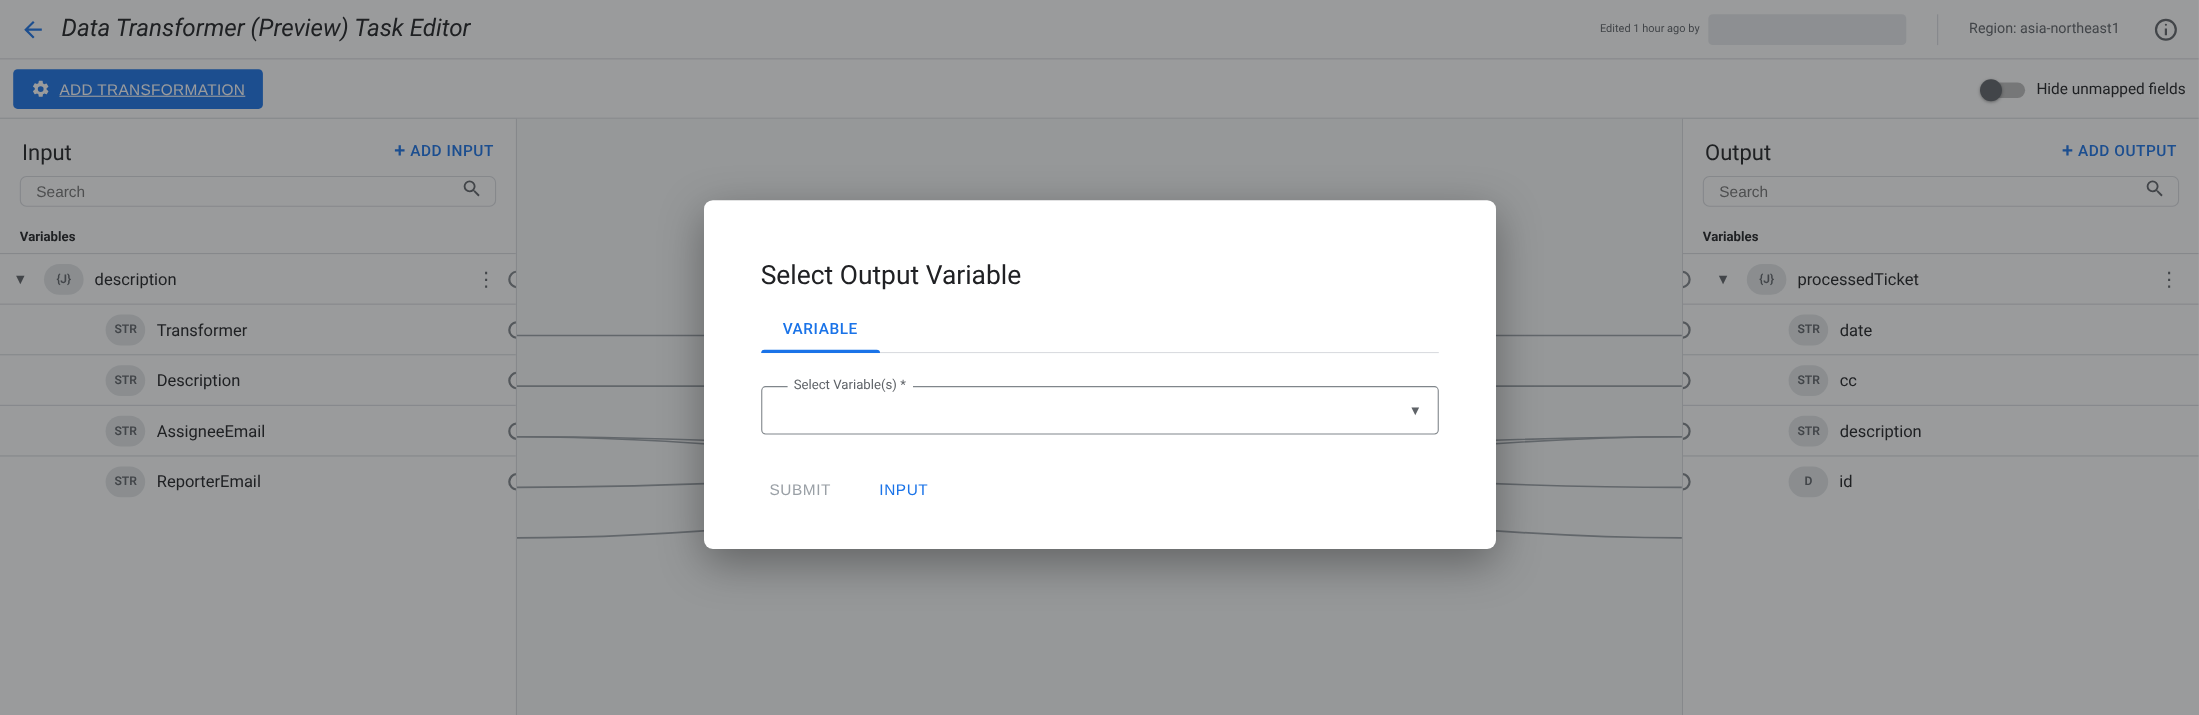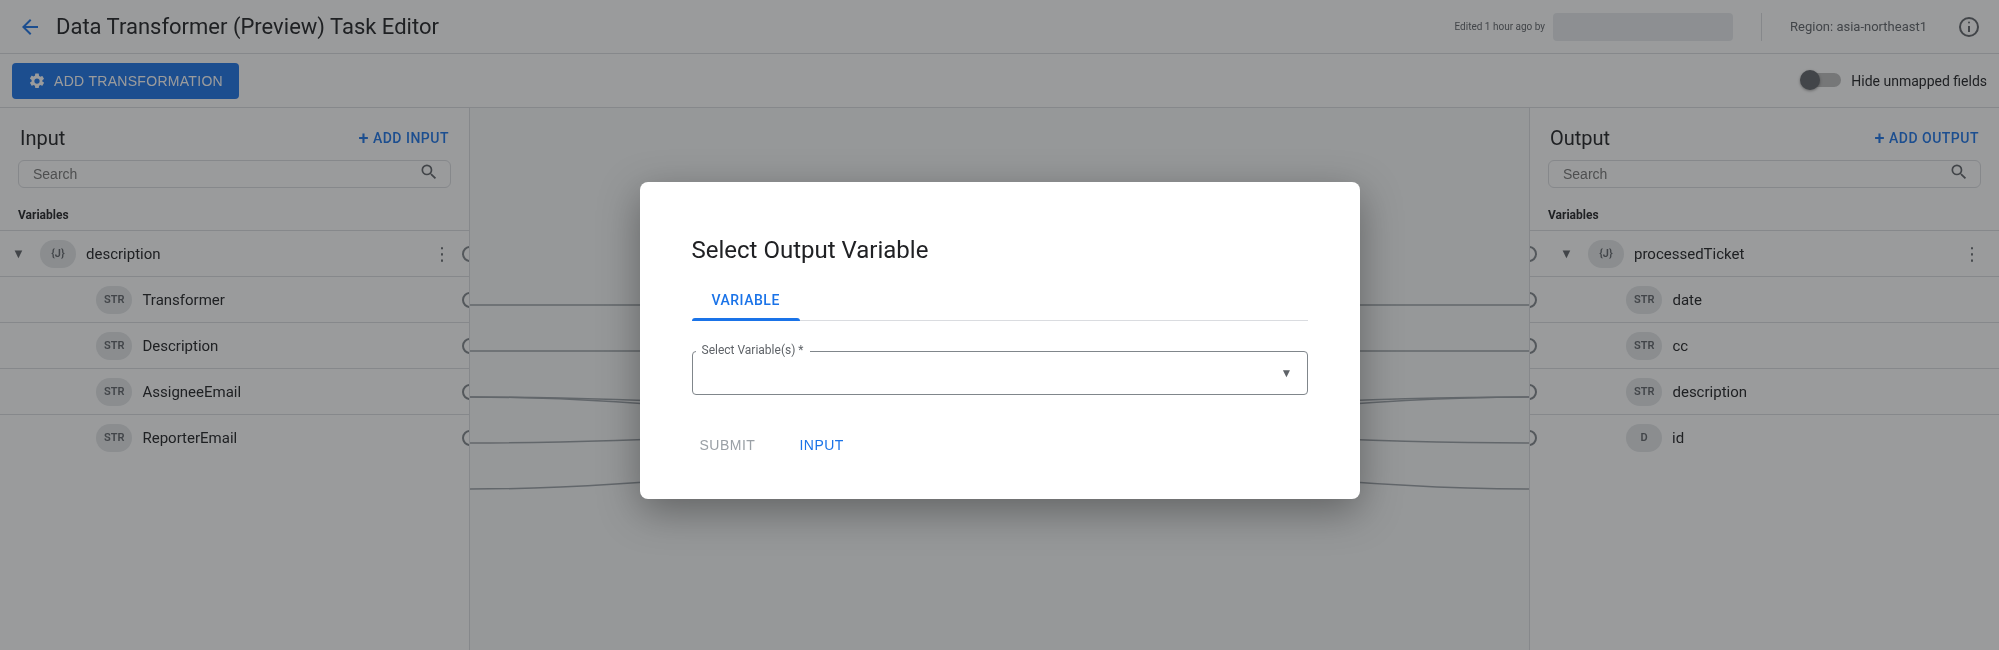--- a/index.html
+++ b/index.html
@@ -16,39 +16,39 @@
   body{
     font-family:"Google Sans",Roboto,Arial,sans-serif;
     font-size:14px;color:var(--text);background:#fff;width:1999px;height:650px;overflow:hidden;position:relative;
   }
 
   
   .topbar{
     height:54px;display:flex;align-items:center;padding:0 18px;gap:14px;border-bottom:1px solid var(--border);
   }
   .back-arrow{color:var(--blue);font-size:22px;cursor:pointer;display:flex;align-items:center;}
-  .page-title{font-size:22px;font-weight:400;color:var(--text);}
+  .page-title{font-size:22px;font-weight:400;color:var(--text);font-style:italic;}
   .topbar-spacer{flex:1;}
   .edited{font-size:10px;color:var(--muted);display:flex;align-items:center;gap:8px;}
   .avatar-placeholder{width:180px;height:28px;background:#e8eaed;border-radius:4px;}
   .vline{width:1px;height:28px;background:var(--border);margin:0 14px;}
   .region{font-size:13px;color:var(--muted);}
   .info-icon{font-size:22px;color:var(--muted);margin-left:16px;cursor:pointer;display:flex;}
 
   
   .toolbar{
     height:54px;display:flex;align-items:center;padding:0 12px;gap:16px;border-bottom:1px solid var(--border);
   }
   .primary-btn{
     background:var(--blue);color:#fff;border:none;border-radius:4px;padding:0 16px;height:36px;
-    font-size:14px;font-weight:500;letter-spacing:.3px;display:flex;align-items:center;gap:8px;cursor:pointer;
+    font-size:14px;font-weight:500;letter-spacing:.3px;display:flex;align-items:center;gap:8px;cursor:pointer;text-decoration:underline;
   }
   .primary-btn svg{width:18px;height:18px;fill:#fff;}
   .toolbar-spacer{flex:1;}
-  .toggle{display:flex;align-items:flex-start;gap:10px;color:var(--text);font-size:14px;}
+  .toggle{display:flex;align-items:flex-end;gap:10px;color:var(--text);font-size:14px;}
   .switch{width:38px;height:14px;background:#bdbdbd;border-radius:14px;position:relative;cursor:pointer;}
   .switch::after{content:"";position:absolute;left:-3px;top:-3px;width:20px;height:20px;border-radius:50%;background:#5f6368;box-shadow:0 1px 3px rgba(0,0,0,.4);}
   .seg-group{display:flex;gap:8px;margin-left:18px;}
   .seg{
     border:1px solid var(--blue);color:var(--blue);background:#e8f0fe;border-radius:4px;
     height:36px;padding:0 16px;font-size:14px;font-weight:500;letter-spacing:.5px;cursor:pointer;display:flex;align-items:center;
   }
   .seg.inactive{background:transparent;}
 
   
@@ -93,21 +93,21 @@
   
   .scrim{position:absolute;inset:0;background:rgba(32,33,36,.45);display:flex;align-items:flex-start;justify-content:center;padding-top:182px;}
   .dialog{width:720px;background:#fff;border-radius:8px;box-shadow:0 12px 40px rgba(0,0,0,.35);padding:54px 52px 36px;}
   .dialog h2{margin:0 0 28px;font-size:24px;font-weight:400;color:var(--text);}
   .tabs{display:flex;border-bottom:1px solid var(--border);margin-bottom:30px;}
   .tab{padding:0 20px 12px;font-size:14px;font-weight:500;letter-spacing:.5px;color:var(--muted);cursor:pointer;position:relative;}
   .tab.active{color:var(--blue);}
   .tab.active::after{content:"";position:absolute;left:0;right:0;bottom:-1px;height:3px;background:var(--blue);border-radius:3px 3px 0 0;}
 
   .field{position:relative;margin-bottom:28px;}
-  .field label{position:absolute;left:4px;top:-8px;background:#fff;padding:0 6px;font-size:12px;color:var(--muted);}
+  .field label{position:absolute;left:24px;top:-8px;background:#fff;padding:0 6px;font-size:12px;color:var(--muted);}
   .select{
     width:100%;height:44px;border:1px solid #80868b;border-radius:4px;background:#fff;padding:0 14px;font-size:14px;
     display:flex;align-items:center;justify-content:flex-end;color:var(--muted);cursor:pointer;
   }
   .select .arrow{font-size:12px;}
 
   .dialog-actions{display:flex;gap:28px;padding-top:4px;}
   .flat-btn{background:none;border:none;font-size:14px;font-weight:500;letter-spacing:.5px;padding:10px 8px;cursor:pointer;}
   .flat-btn.submit{color:#9aa0a6;}
   .flat-btn.cancel{color:var(--blue);}

